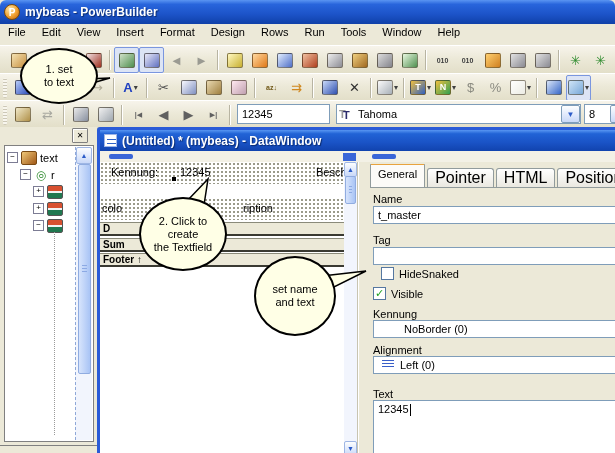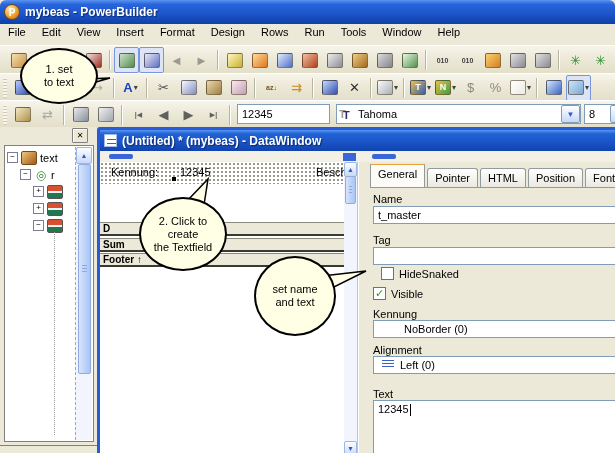--- a/index.html
+++ b/index.html
@@ -103,21 +103,21 @@
   .dw-label{position:absolute;top:4px;}
   .caret{display:inline-block;width:1px;height:12px;background:#000;vertical-align:middle;margin-left:1px;}
   
   .v-split{position:absolute;left:258px;top:32px;width:10px;bottom:-3px;background:#ECE9D8;
     border-left:1px solid #fff;border-right:1px solid #B8B4A2;}
   
   .props-pane{position:absolute;left:268px;top:32px;right:-3px;bottom:-3px;background:#ECE9D8;overflow:visible;}
   .tabrow{position:absolute;left:2px;top:2px;right:0;height:23px;display:flex;align-items:flex-end;gap:2px;
     overflow:hidden;border-bottom:1px solid #919B9C;}
   .tab{height:17px;padding:1px 7px 0 7px;background:linear-gradient(180deg,#FFFFFF,#EAE8E0);
-    border:1px solid #919B9C;border-bottom:none;border-radius:3px 3px 0 0;font-size:11px;line-height:16px;}
+    border:1px solid #919B9C;border-bottom:none;border-radius:3px 3px 0 0;font-size:16px;line-height:16px;}
   .tab.active{height:21px;background:#FCFBF8;border-top:3px solid #E8A33D;font-size:11px;line-height:17px;}
   .plabel{position:absolute;left:5px;font-size:11px;color:#000;}
   .pfield{position:absolute;left:5px;width:252px;height:18px;padding:2px 4px;}
   .cbrow{position:absolute;left:5px;display:flex;align-items:center;gap:5px;font-size:11px;}
   .cbox{width:13px;height:13px;background:#fff;border:1px solid #5577A0;box-sizing:border-box;
     display:flex;align-items:center;justify-content:center;color:#1FA11F;font-size:11px;font-weight:bold;}
   .align-ic{display:inline-block;width:12px;height:9px;margin-right:6px;
     background:repeating-linear-gradient(180deg,#3A5FC8 0 1px,transparent 1px 3px);}
   
   .callout{position:absolute;background:#FFFFE6;border:2px solid #000;border-radius:50%;
@@ -400,20 +400,24 @@
     <span class="pane-handle" style="left:272px;"></span>
   </div>
 
   <div class="design-pane">
     <div class="drow dotted" style="top:0;height:22px;">
       <span class="dw-label" style="left:11px;">Kennung:</span>
       <span class="handle-dot" style="left:72px;top:15px;"></span>
       <span class="dw-label" style="left:80px;">12345</span>
       <span class="dw-label" style="left:216px;">Beschreib</span>
     </div>
+    <div class="drow dotted" style="top:36px;height:22px;">
+      <span class="dw-label" style="left:2px;">colo</span>
+      <span class="dw-label" style="left:143px;">ription</span>
+    </div>
     <div class="bandbar" style="top:60px;">D</div>
     <div class="bandbar" style="top:76px;">Sum</div>
     <div class="bandbar" style="top:91px;">Footer ↑</div>
     <div class="design-scroll">
       <div class="sb-btn" style="height:13px;">▲</div>
       <div class="sb-thumb" style="position:absolute;left:1px;right:1px;top:14px;height:26px;"></div>
       <div class="sb-btn" style="height:13px;position:absolute;left:0;right:0;bottom:0;">▼</div>
     </div>
   </div>
 

